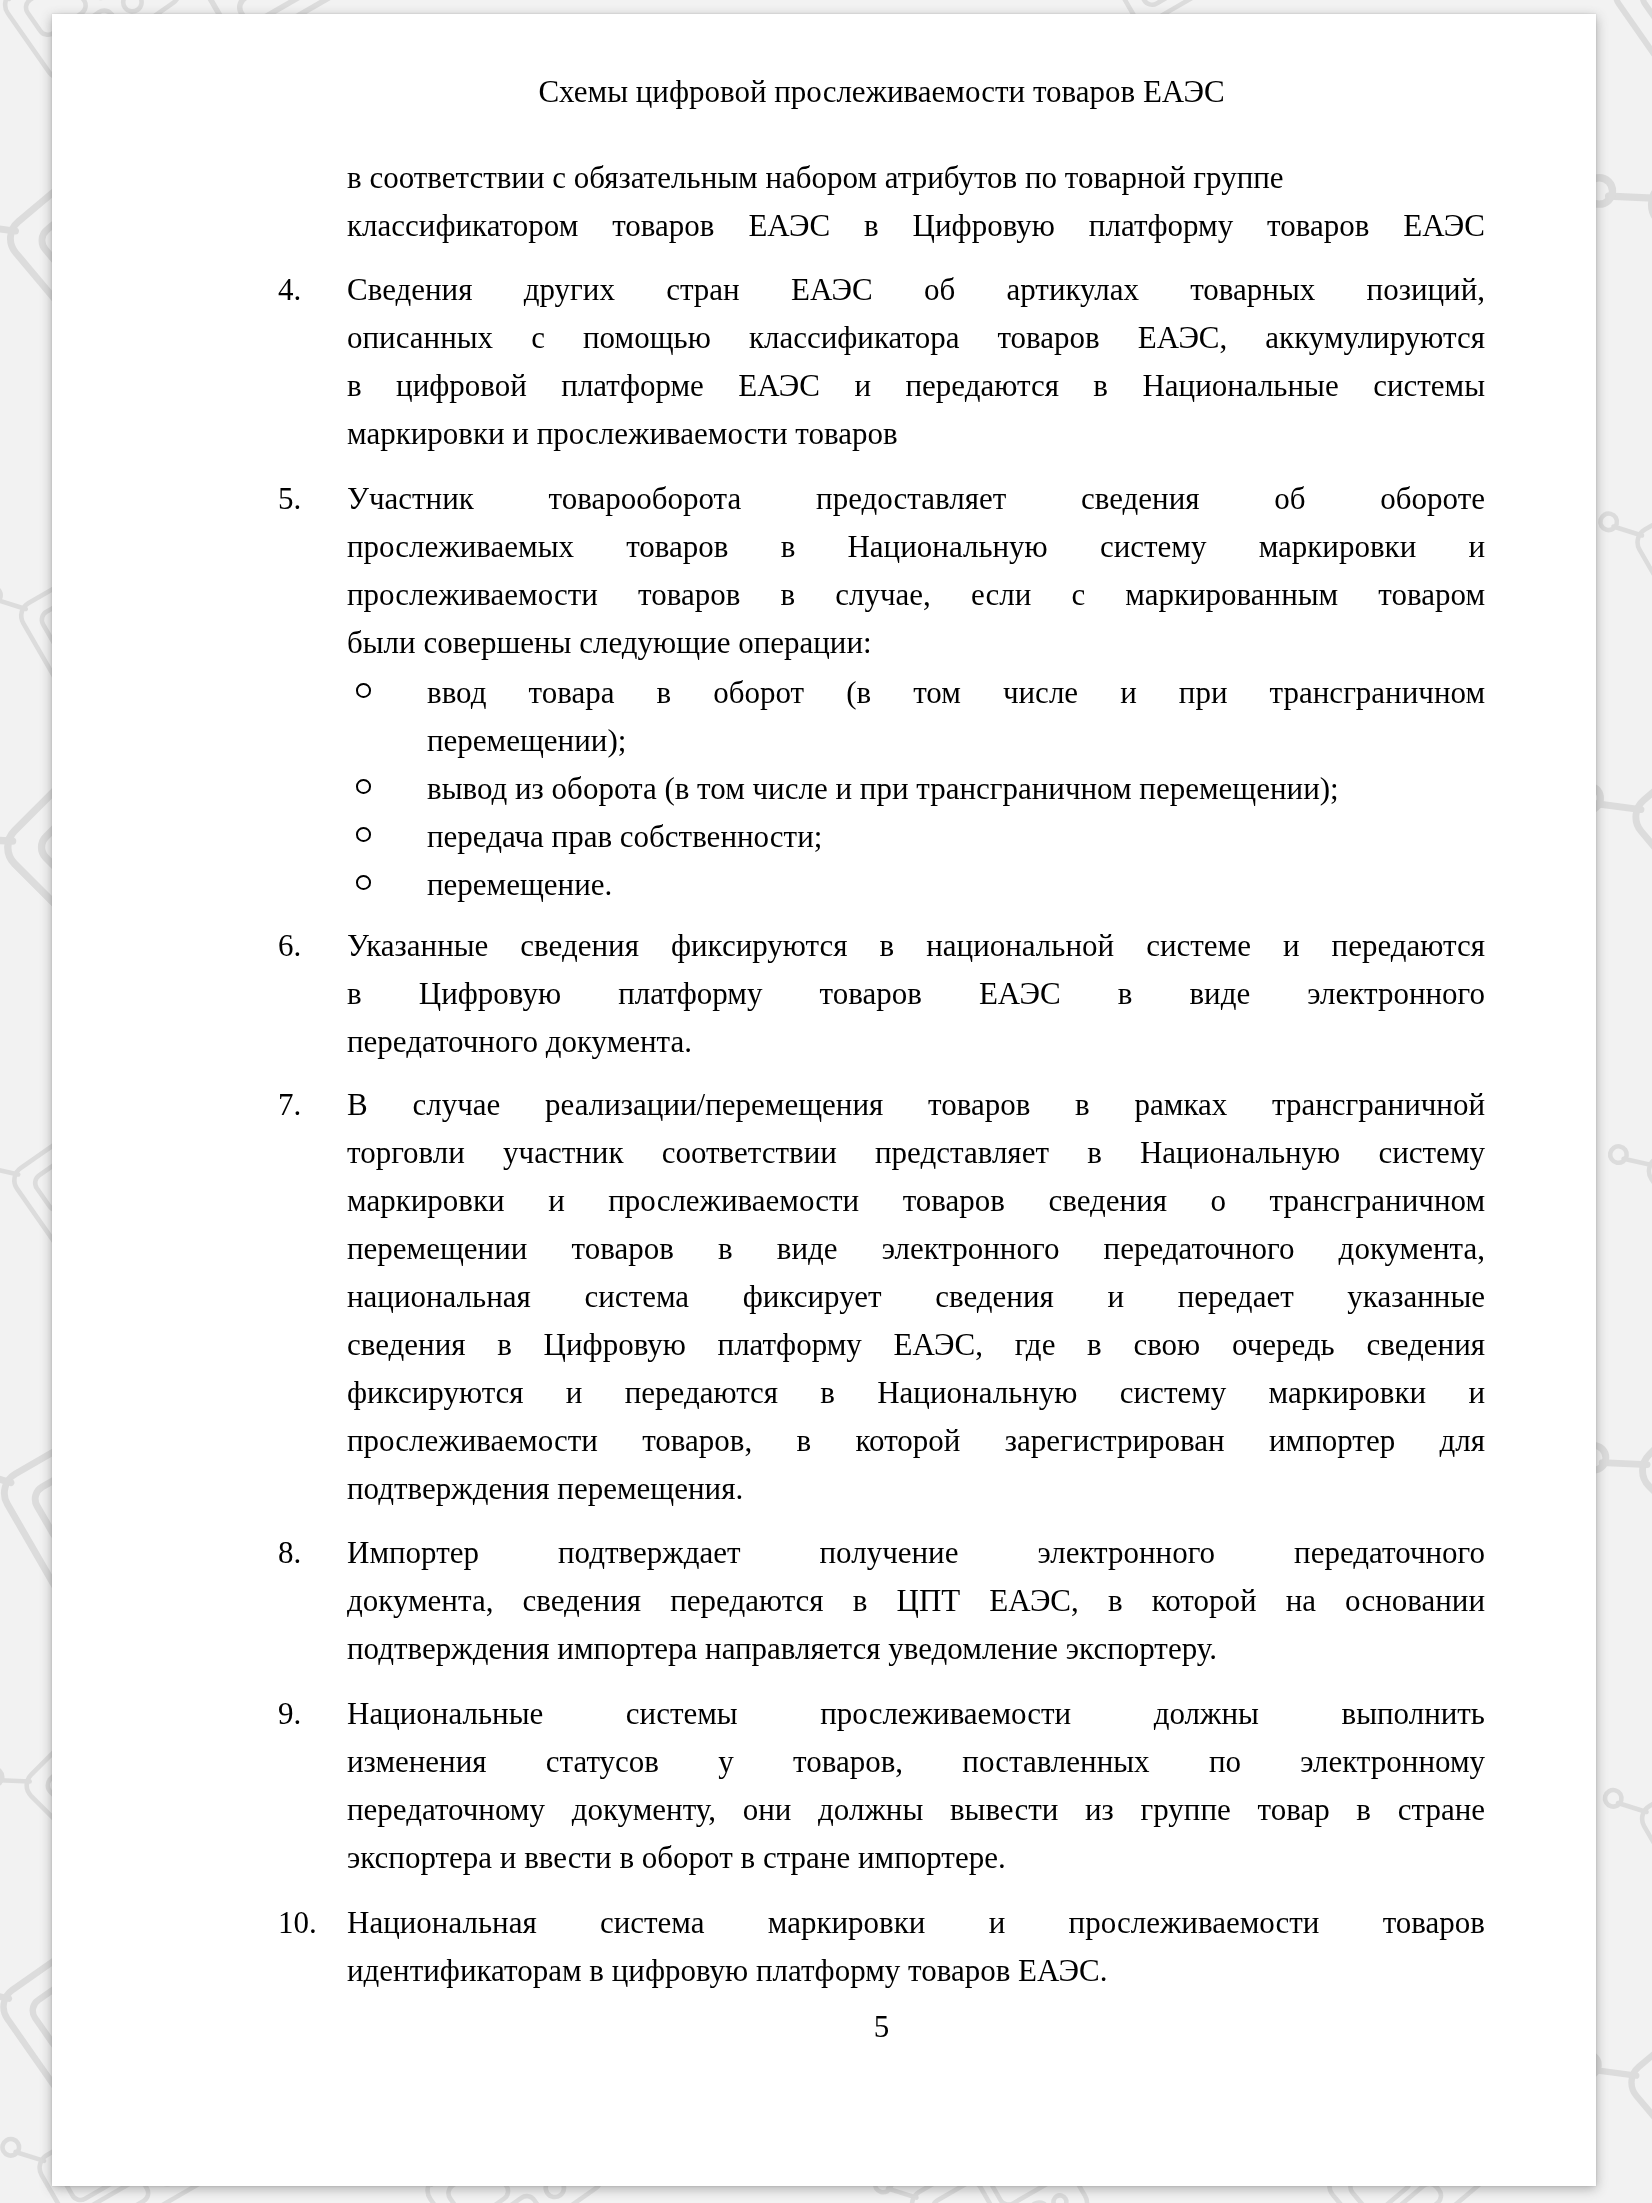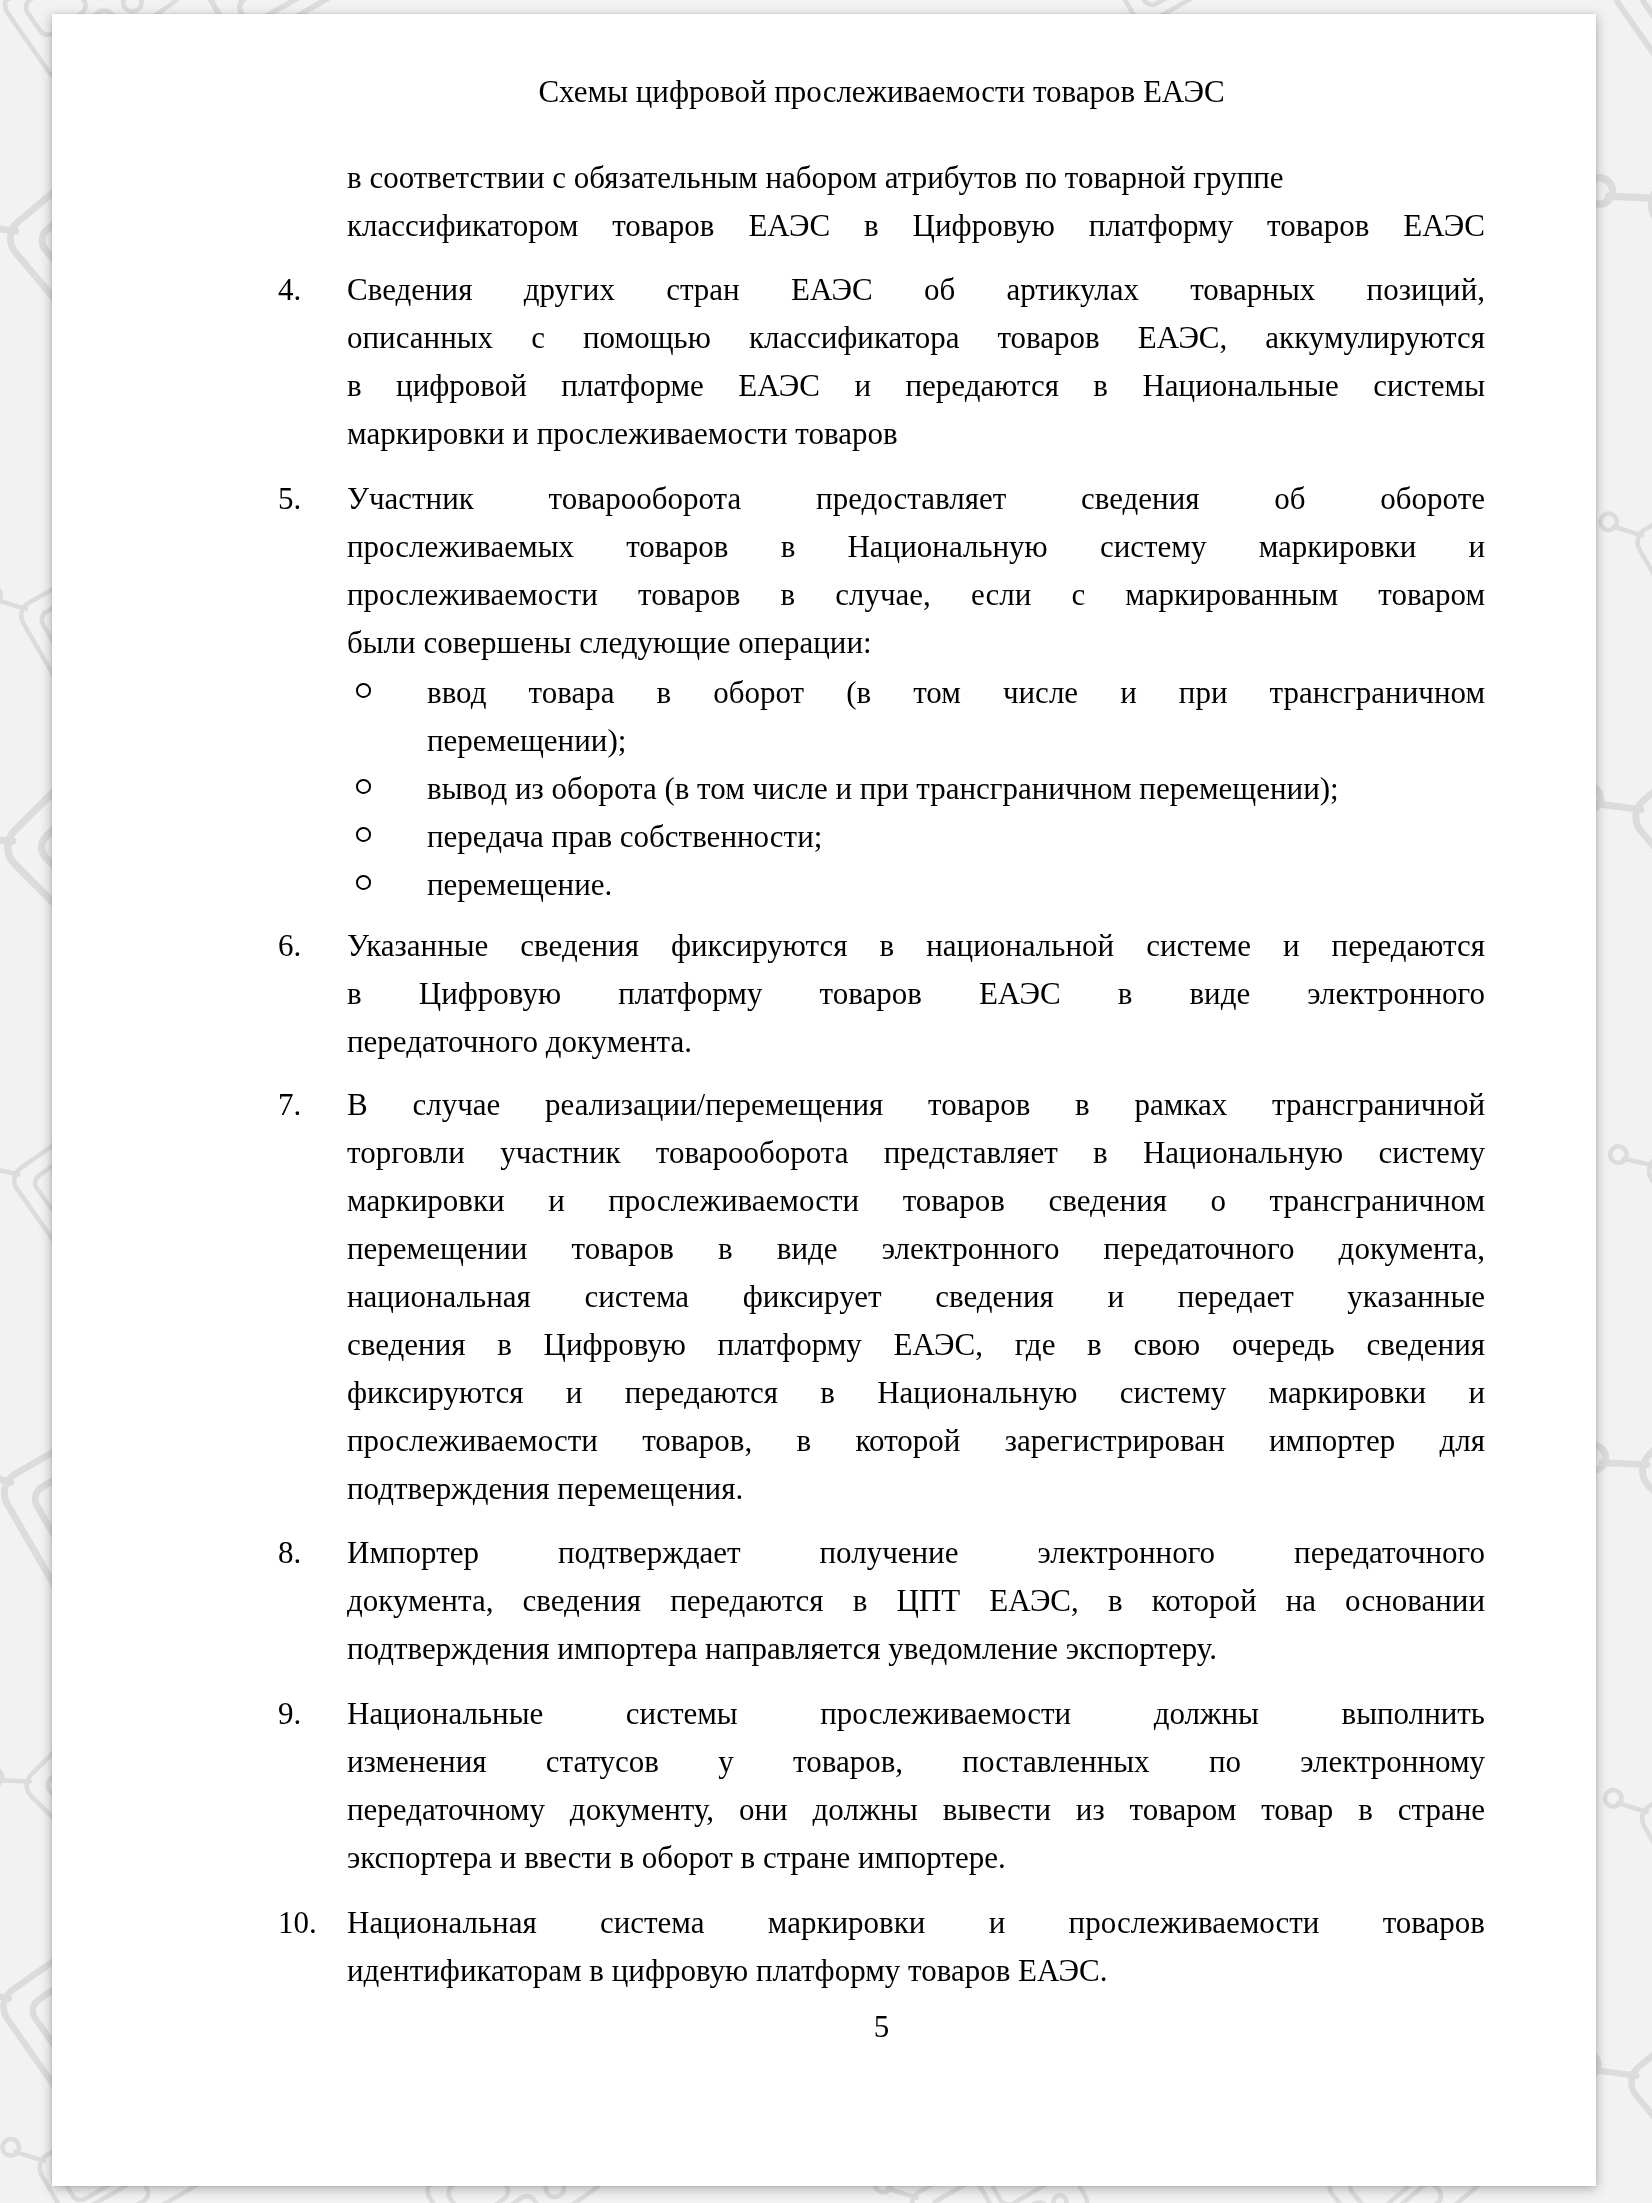--- a/index.html
+++ b/index.html
@@ -194,21 +194,21 @@
         <div class="line j">Указанные сведения фиксируются в национальной системе и передаются</div>
         <div class="line j">в Цифровую платформу товаров ЕАЭС в виде электронного</div>
         <div class="line l">передаточного документа.</div>
       </div>
     </div>
 
     <div class="para item m17">
       <span class="num">7.</span>
       <div class="body">
         <div class="line j">В случае реализации/перемещения товаров в рамках трансграничной</div>
-        <div class="line j">торговли участник товарооборота представляет в Национальную систему</div>
+        <div class="line j">торговли участник соответствии представляет в Национальную систему</div>
         <div class="line j">маркировки и прослеживаемости товаров сведения о трансграничном</div>
         <div class="line j">перемещении товаров в виде электронного передаточного документа,</div>
         <div class="line j">национальная система фиксирует сведения и передает указанные</div>
         <div class="line j">сведения в Цифровую платформу ЕАЭС, где в свою очередь сведения</div>
         <div class="line j">фиксируются и передаются в Национальную систему маркировки и</div>
         <div class="line j">прослеживаемости товаров, в которой зарегистрирован импортер для</div>
         <div class="line l">подтверждения перемещения.</div>
       </div>
     </div>
 
@@ -219,21 +219,21 @@
         <div class="line j">документа, сведения передаются в ЦПТ ЕАЭС, в которой на основании</div>
         <div class="line l">подтверждения импортера направляется уведомление экспортеру.</div>
       </div>
     </div>
 
     <div class="para item m19">
       <span class="num">9.</span>
       <div class="body">
         <div class="line j">Национальные системы прослеживаемости должны выполнить</div>
         <div class="line j">изменения статусов у товаров, поставленных по электронному</div>
-        <div class="line j">передаточному документу, они должны вывести из товаром товар в стране</div>
+        <div class="line j">передаточному документу, они должны вывести из группе товар в стране</div>
         <div class="line l">экспортера и ввести в оборот в стране импортере.</div>
       </div>
     </div>
 
     <div class="para item m18">
       <span class="num">10.</span>
       <div class="body">
         <div class="line j">Национальная система маркировки и прослеживаемости товаров</div>
         <div class="line l">идентификаторам в цифровую платформу товаров ЕАЭС.</div>
       </div>

